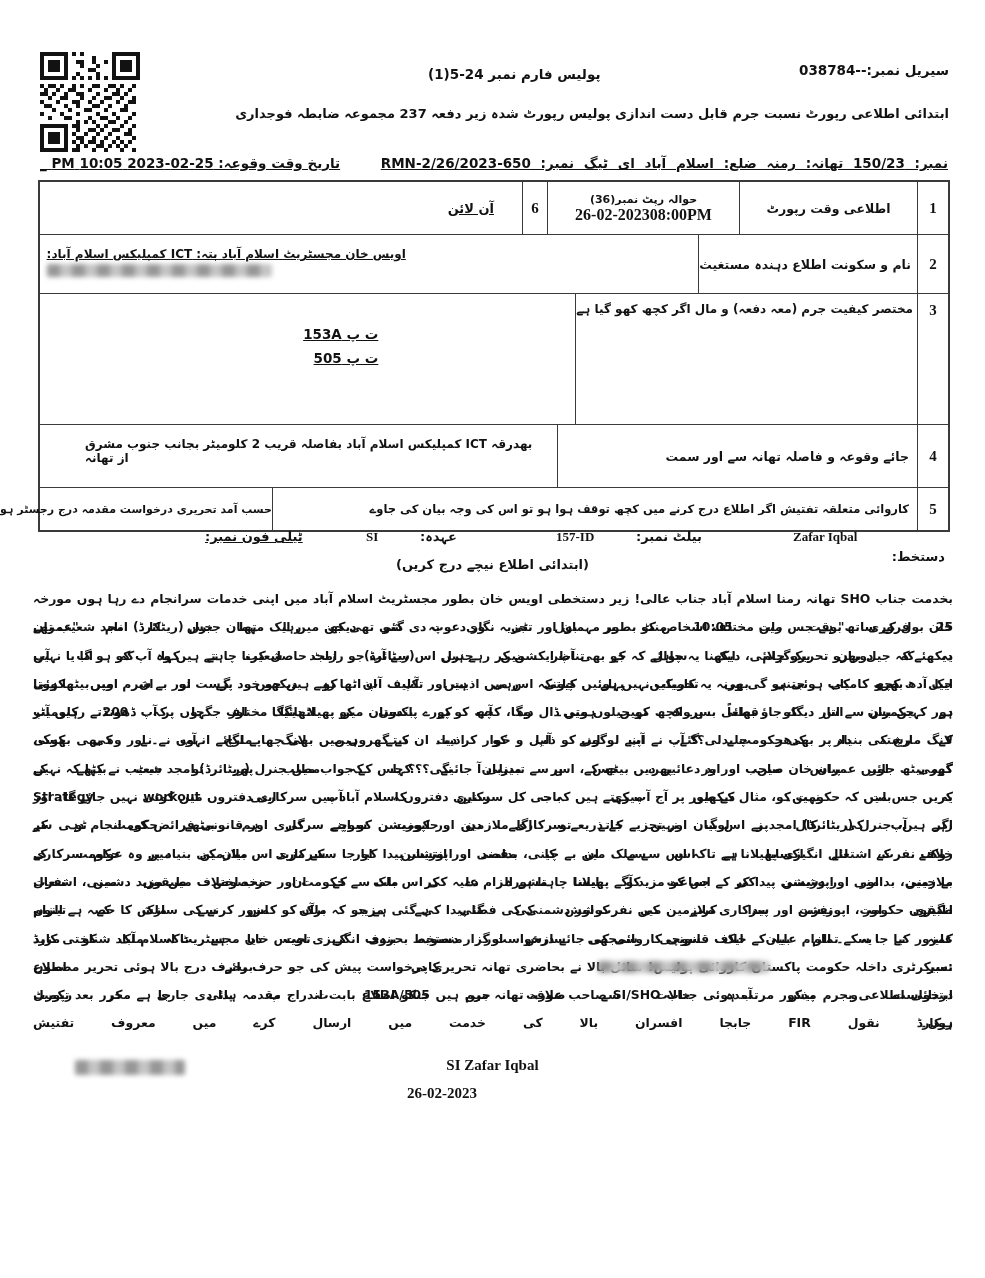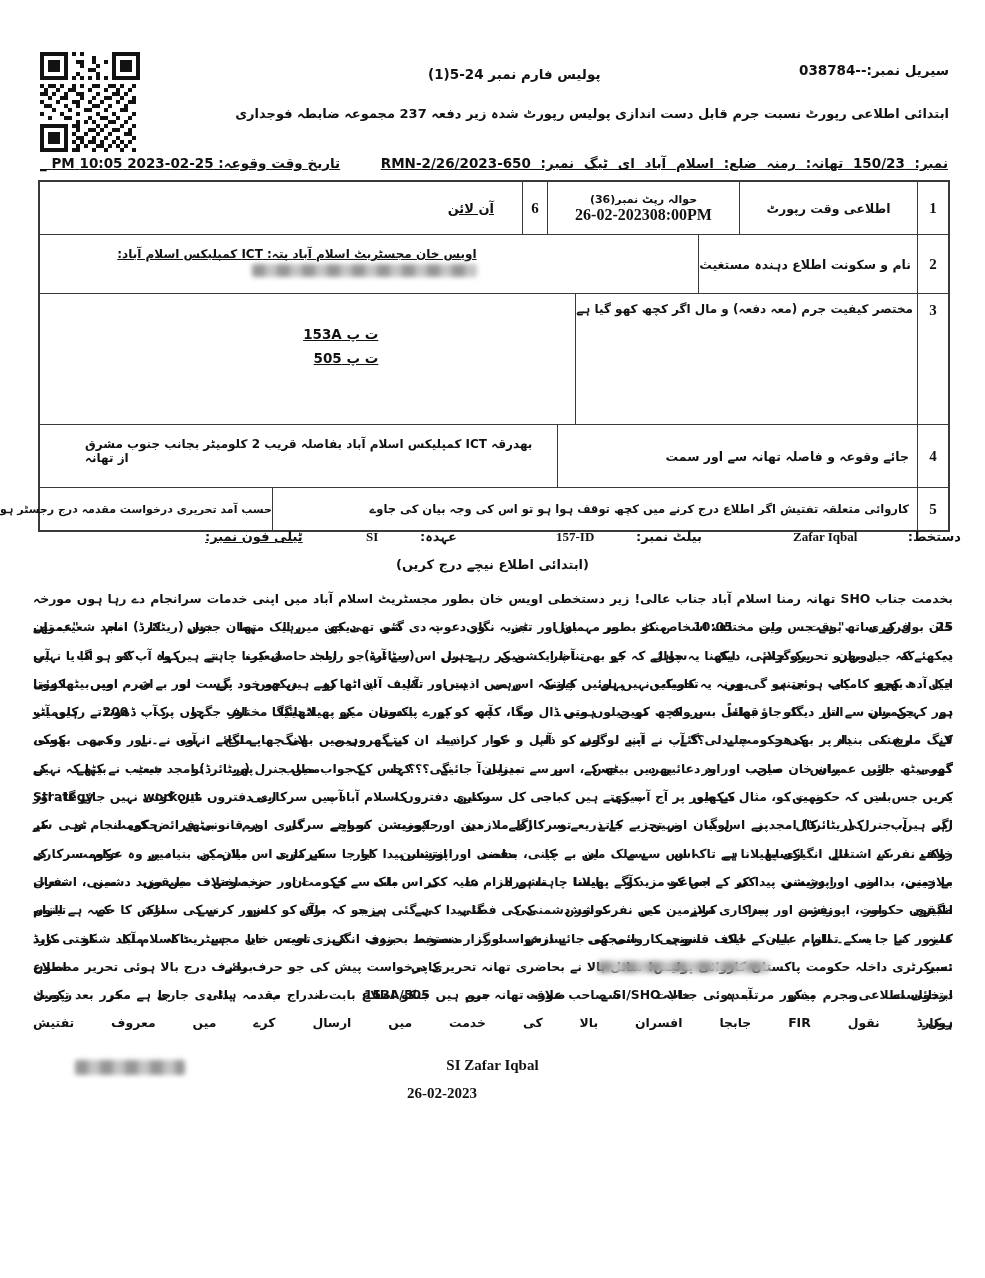--- a/index.html
+++ b/index.html
@@ -36,21 +36,21 @@
   .r1 .c-label1{flex:0 0 178px;justify-content:center;}
   .r1 .c-ref{flex:0 0 192px;display:flex;flex-direction:column;align-items:center;justify-content:center;font-weight:bold;}
   .r1 .c-ref .ref-l{font-size:11px;}
   .r1 .c-ref .ref-d{font-size:16px;direction:ltr;font-family:"Liberation Serif",serif;}
   .r1 .c-num6{flex:0 0 25px;}
   .r1 .c-label6{flex:0 0 103px;font-size:11px;justify-content:center;text-align:center;white-space:normal;line-height:1.3;}
   .r1 .c-online{flex:1 1 auto;display:flex;align-items:center;}
   .r1 .c-online span{margin-inline-start:28px;font-size:13px;}
   .r2 .c-label2{flex:0 0 165px;justify-content:flex-start;padding-inline-start:6px;}
   .r2 .c-addr{flex:1 1 auto;display:flex;flex-direction:column;justify-content:center;align-items:center;}
-  .r2 .c-addr .addr-box{width:430px;margin-inline-start:215px;text-align:right;}
+  .r2 .c-addr .addr-box{width:430px;margin-inline-start:215px;text-align:left;}
   .r2 .addr-line{font-size:12px;font-weight:bold;}
   .r3 .c-label3{flex:0 0 205px;align-items:flex-start;padding-top:8px;padding-inline-start:4px;font-size:12px;}
   .r3 .num{align-items:flex-start;padding-top:8px;}
   .r3 .c-off{flex:1 1 auto;padding-top:8px;padding-inline-start:183px;font-size:13px;font-weight:bold;}
   .r3 .sec{margin-top:24px;margin-inline-start:14px;font-size:13.5px;}
   .r3 .sec:last-child{margin-top:8px;}
   .r4 .c-label4{flex:0 0 360px;padding-inline-start:8px;font-size:12.5px;}
   .r4 .c-place{flex:1 1 auto;direction:rtl;text-align:end;padding:12px 10px 0 45px;font-size:12px;font-weight:bold;}
   .r5 .c-label5{flex:0 0 645px;padding-inline-start:8px;font-size:11.5px;}
   .r5 .c-action{flex:1 1 auto;display:flex;align-items:center;justify-content:center;font-size:11px;font-weight:bold;white-space:nowrap;}
@@ -144,21 +144,21 @@
 
     <div class="trow r5">
       <div class="cell num">5</div>
       <div class="cell lbl c-label5 urdu">کاروائی متعلقہ تفتیش اگر اطلاع درج کرنے میں کچھ توقف ہوا ہو تو اس کی وجہ بیان کی جاوے</div>
       <div class="cell c-action urdu">حسب آمد تحریری درخواست مقدمہ درج رجسٹر ہوا۔</div>
     </div>
 
   </div>
 
   <div class="abs sig-row">
-    <span class="item sig-label" style="right:24px;">دستخط:</span>
+    <span class="item sig-label" style="right:40px;margin-top:20px;">دستخط:</span>
     <span class="item sig-val" style="left:793px;">Zafar Iqbal</span>
     <span class="item sig-label" style="left:636px;">بیلٹ نمبر:</span>
     <span class="item sig-val" style="left:556px;">157-ID</span>
     <span class="item sig-label" style="left:420px;">عہدہ:</span>
     <span class="item sig-val" style="left:366px;">SI</span>
     <span class="item sig-label u" style="left:205px;">ٹیلی فون نمبر:</span>
     <span class="redact phone"></span>
   </div>
 
   <div class="abs note-line urdu">(ابتدائی اطلاع نیچے درج کریں)</div>

